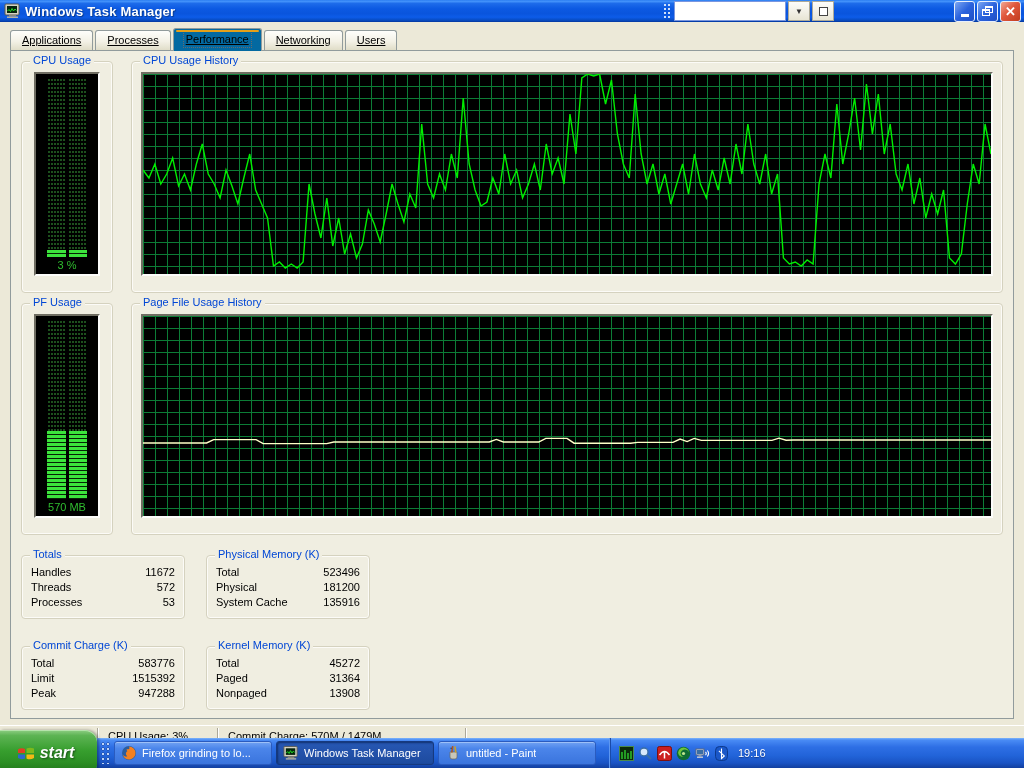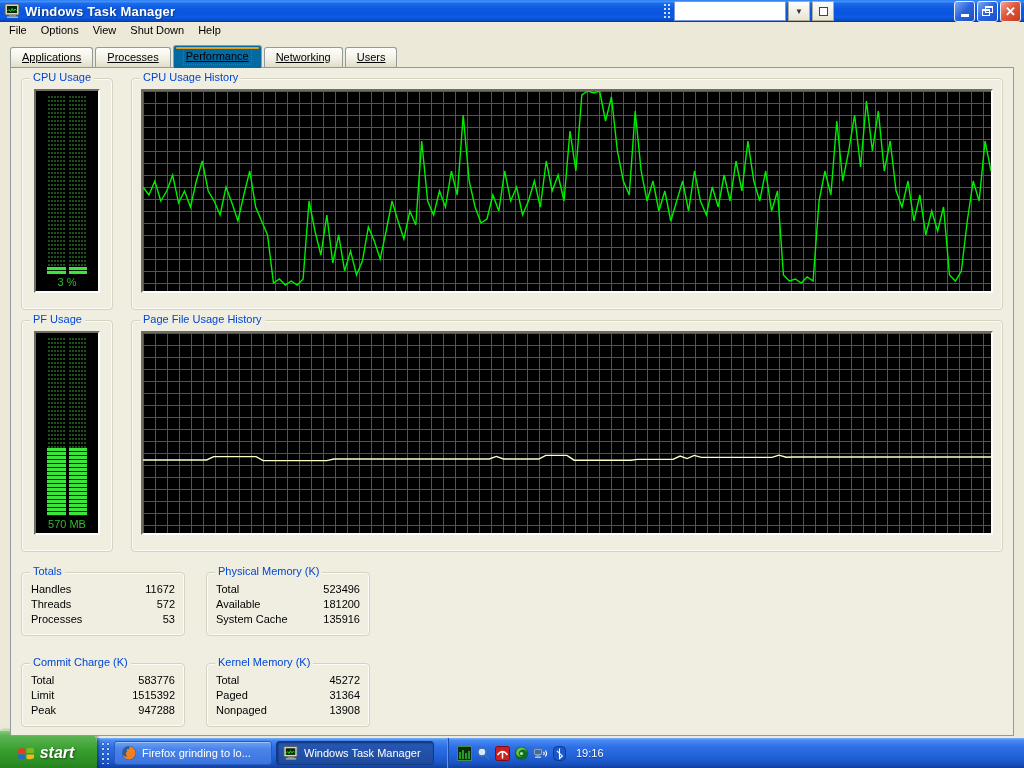--- a/index.html
+++ b/index.html
@@ -137,27 +137,20 @@
       <div class="winbtn restore">
         <span class="glyph-restore">
             <span class="f"></span>
             <span class="b"></span>
           </span>
       </div>
       <div class="winbtn close">✕</div>
     </div>
   </div>
 
-  <div class="menubar">
-    <span class="menu-item">File</span>
-    <span class="menu-item">Options</span>
-    <span class="menu-item">View</span>
-    <span class="menu-item">Shut Down</span>
-    <span class="menu-item">Help</span>
-  </div>
 
   <div class="tabs-strip">
     <div class="tab"><span class="tab-label">Applications</span></div>
     <div class="tab"><span class="tab-label">Processes</span></div>
     <div class="tab active"><span class="tab-label">Performance</span></div>
     <div class="tab"><span class="tab-label">Networking</span></div>
     <div class="tab"><span class="tab-label">Users</span></div>
   </div>
 
   <div class="tabpanel">
@@ -242,21 +235,21 @@
         </div>
       </div>
       <div class="stats-col">
         <div class="groupbox stats-group">
           <span class="gb-label">Physical Memory (K)</span>
           <div class="stat-row">
               <span>Total</span>
               <span>523496</span>
             </div>
           <div class="stat-row">
-              <span>Available</span>
+              <span>Physical</span>
               <span>181200</span>
             </div>
           <div class="stat-row">
               <span>System Cache</span>
               <span>135916</span>
             </div>
         </div>
         <div class="groupbox stats-group">
           <span class="gb-label">Kernel Memory (K)</span>
           <div class="stat-row">
@@ -309,20 +302,29 @@
     <svg class="tb-icon" viewBox="0 0 17 16">
       <rect x="1" y="1" width="14" height="11" rx="1" fill="#d6d3c2" stroke="#5a5a50"></rect>
       <rect x="3" y="3" width="10" height="7" fill="#06240d"></rect>
       <polyline points="3.5,8 5,6.5 6.5,8.5 8,5.5 9.5,8 11,6 12.5,7.5" fill="none" stroke="#22dd22" stroke-width="1"></polyline>
       <rect x="5" y="12" width="7" height="1.5" fill="#8a887c"></rect>
       <rect x="3" y="13.5" width="11" height="1.5" fill="#b5b2a2"></rect>
     </svg>
     <span class="tb-label">Windows Task Manager</span>
   </div>
 
+  <div class="tb-btn">
+    <svg class="tb-icon" viewBox="0 0 16 16">
+      <path d="M5 7 h7 v5 q0 2 -2 2 h-3 q-2 0 -2 -2 z" fill="#c9c6b8" stroke="#6a6a5e" stroke-width=".7"></path>
+      <rect x="6.5" y="1" width="1.6" height="6.5" fill="#b3541e" transform="rotate(8 7 4)"></rect>
+      <rect x="9.5" y="1.5" width="1.6" height="6" fill="#caa02a" transform="rotate(-8 10 4)"></rect>
+      <path d="M6 2 l1 2 h-1.6 z" fill="#444"></path>
+    </svg>
+    <span class="tb-label">untitled - Paint</span>
+  </div>
 
 
   <div class="tray">
     <svg class="tray-icon" viewBox="0 0 15 15">
       <rect x="0.5" y="0.5" width="14" height="14" fill="#0c2a0c" stroke="#4a8a4a"></rect>
       <g stroke="#2ecc2e" stroke-width="1.4">
         <line x1="3" y1="13" x2="3" y2="6"></line>
           <line x1="6" y1="13" x2="6" y2="4"></line>
         <line x1="9" y1="13" x2="9" y2="7"></line>
           <line x1="12" y1="13" x2="12" y2="5"></line>

